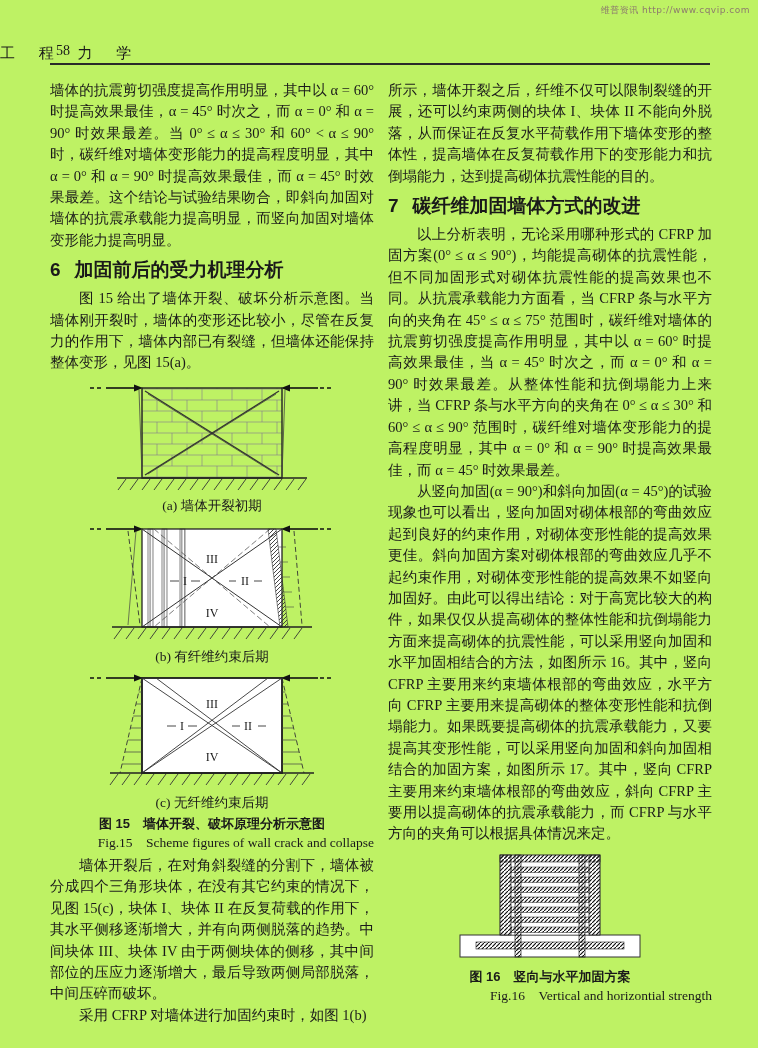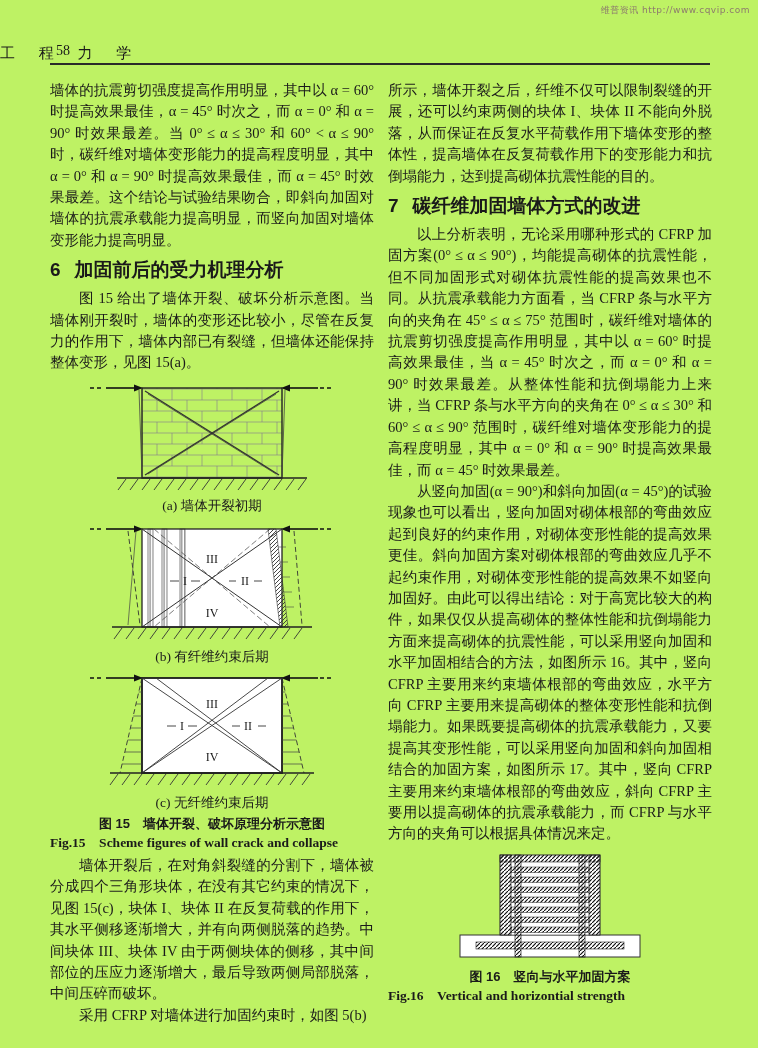--- a/index.html
+++ b/index.html
@@ -46,21 +46,21 @@
   }
   .section-heading .num{margin-right:14px;}
   .figure{margin:4px 0 2px 0;text-align:center;}
   .figure svg{display:block;margin:0 auto;}
   .subcap{font-size:13.5px;line-height:19px;text-align:center;margin:0 0 2px 0;}
   .figcap-zh{
     font-size:13px;line-height:19px;text-align:center;font-weight:bold;
     font-family:"Liberation Sans","DejaVu Sans",sans-serif;margin:2px 0 0 0;
   }
   .figcap-en{
-    font-size:13.5px;line-height:20px;text-align:left;font-weight:bold;margin:0 0 2px 0;
+    font-size:13.5px;line-height:20px;text-align:right;font-weight:normal;margin:0 0 2px 0;
   }
   .svg-label{font-family:"Liberation Serif","DejaVu Serif",serif;font-size:12px;fill:#1a1a1a;}
 </style>
 </head>
 <body>
 
 <div class="page">
 
   <div class="watermark">维普资讯 http://www.cqvip.com</div>
 
@@ -195,21 +195,21 @@
           <path d="M36 106 l-8 11 M48 106 l-8 11 M60 106 l-8 11 M72 106 l-8 11 M84 106 l-8 11 M96 106 l-8 11 M108 106 l-8 11 M120 106 l-8 11 M132 106 l-8 11 M144 106 l-8 11 M156 106 l-8 11 M168 106 l-8 11 M180 106 l-8 11 M192 106 l-8 11 M204 106 l-8 11 M216 106 l-8 11 M228 106 l-8 11" stroke="#333" stroke-width="0.9"></path>
         </g>
       </svg>
       <div class="subcap">(c) 无纤维约束后期</div>
 
       <div class="figcap-zh">图 15　墙体开裂、破坏原理分析示意图</div>
       <div class="figcap-en">Fig.15　Scheme figures of wall crack and collapse</div>
     </div>
 
     <p class="body indent">墙体开裂后，在对角斜裂缝的分割下，墙体被分成四个三角形块体，在没有其它约束的情况下，见图 15(c)，块体 I、块体 II 在反复荷载的作用下，其水平侧移逐渐增大，并有向两侧脱落的趋势。中间块体 III、块体 IV 由于两侧块体的侧移，其中间部位的压应力逐渐增大，最后导致两侧局部脱落，中间压碎而破坏。</p>
-    <p class="body indent">采用 CFRP 对墙体进行加固约束时，如图 5(b)</p>
+    <p class="body indent">采用 CFRP 对墙体进行加固约束时，如图 1(b)</p>
   </div>
 
   <div class="col col-right">
     <p class="body">所示，墙体开裂之后，纤维不仅可以限制裂缝的开展，还可以约束两侧的块体 I、块体 II 不能向外脱落，从而保证在反复水平荷载作用下墙体变形的整体性，提高墙体在反复荷载作用下的变形能力和抗倒塌能力，达到提高砌体抗震性能的目的。</p>
 
     <div class="section-heading">
       <span class="num">7</span><span>碳纤维加固墙体方式的改进</span>
     </div>
 
     <p class="body indent">以上分析表明，无论采用哪种形式的 CFRP 加固方案(0° ≤ α ≤ 90°)，均能提高砌体的抗震性能，但不同加固形式对砌体抗震性能的提高效果也不同。从抗震承载能力方面看，当 CFRP 条与水平方向的夹角在 45° ≤ α ≤ 75° 范围时，碳纤维对墙体的抗震剪切强度提高作用明显，其中以 α = 60° 时提高效果最佳，当 α = 45° 时次之，而 α = 0° 和 α = 90° 时效果最差。从整体性能和抗倒塌能力上来讲，当 CFRP 条与水平方向的夹角在 0° ≤ α ≤ 30° 和 60° ≤ α ≤ 90° 范围时，碳纤维对墙体变形能力的提高程度明显，其中 α = 0° 和 α = 90° 时提高效果最佳，而 α = 45° 时效果最差。</p>

